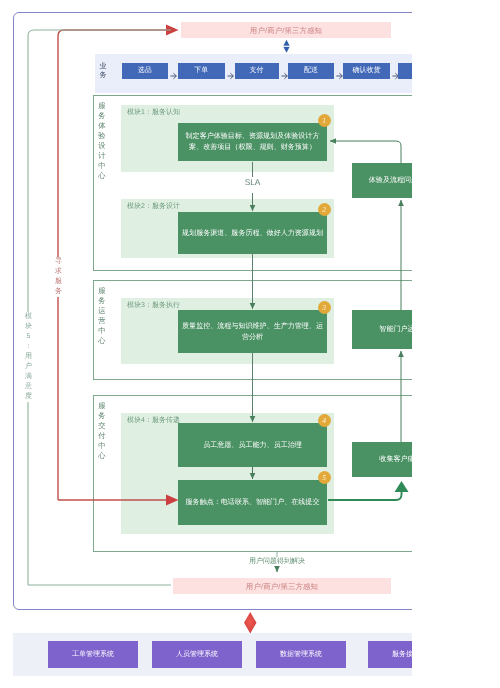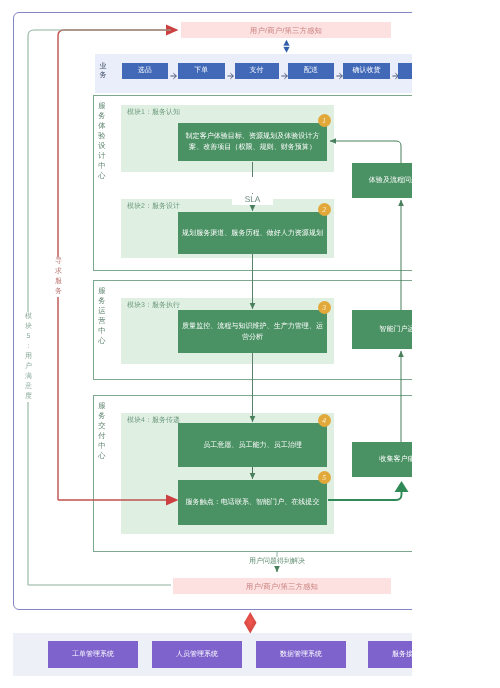--- a/index.html
+++ b/index.html
@@ -58,21 +58,21 @@
 <div id="root">
 
   <div class="abs" id="frame"></div>
 
   <div class="abs pinkbar" id="topbanner" style="left:181px;top:22px;width:210px;height:16px;">用户/商户/第三方感知</div>
 
   <div class="abs pinkbar" id="botbanner" style="left:173px;top:578px;width:218px;height:16px;">用户/商户/第三方感知</div>
 
   <div class="abs" id="resolved" style="left:197px;top:557px;width:160px;text-align:center;font-size:7px;color:#5f8d70;">用户问题得到解决</div>
 
-  <div class="abs" id="sla" style="left:232px;top:194px;width:41px;text-align:center;font-size:8.3px;color:#5f8375;z-index:26;background:#fff;line-height:11px;">SLA</div>
+  <div class="abs" id="sla" style="left:232px;top:177px;width:41px;text-align:center;font-size:8.3px;color:#5f8375;z-index:26;background:#fff;line-height:11px;">SLA</div>
 
   <div class="abs vtext" id="seeklab" style="left: 52px; top: 257px; width: 13px; color: rgb(189, 122, 118); background: rgb(255, 255, 255); line-height: 9.95px; font-size: 7px; z-index: 22; white-space: pre;">寻
 求
 服
 务</div>
   <div class="abs vtext" id="mod5lab" style="left: 22px; top: 312px; width: 13px; color: rgb(138, 169, 154); background: rgb(255, 255, 255); line-height: 9.95px; font-size: 7px; z-index: 22; white-space: pre;">模
 块
 5
 ：
 用

